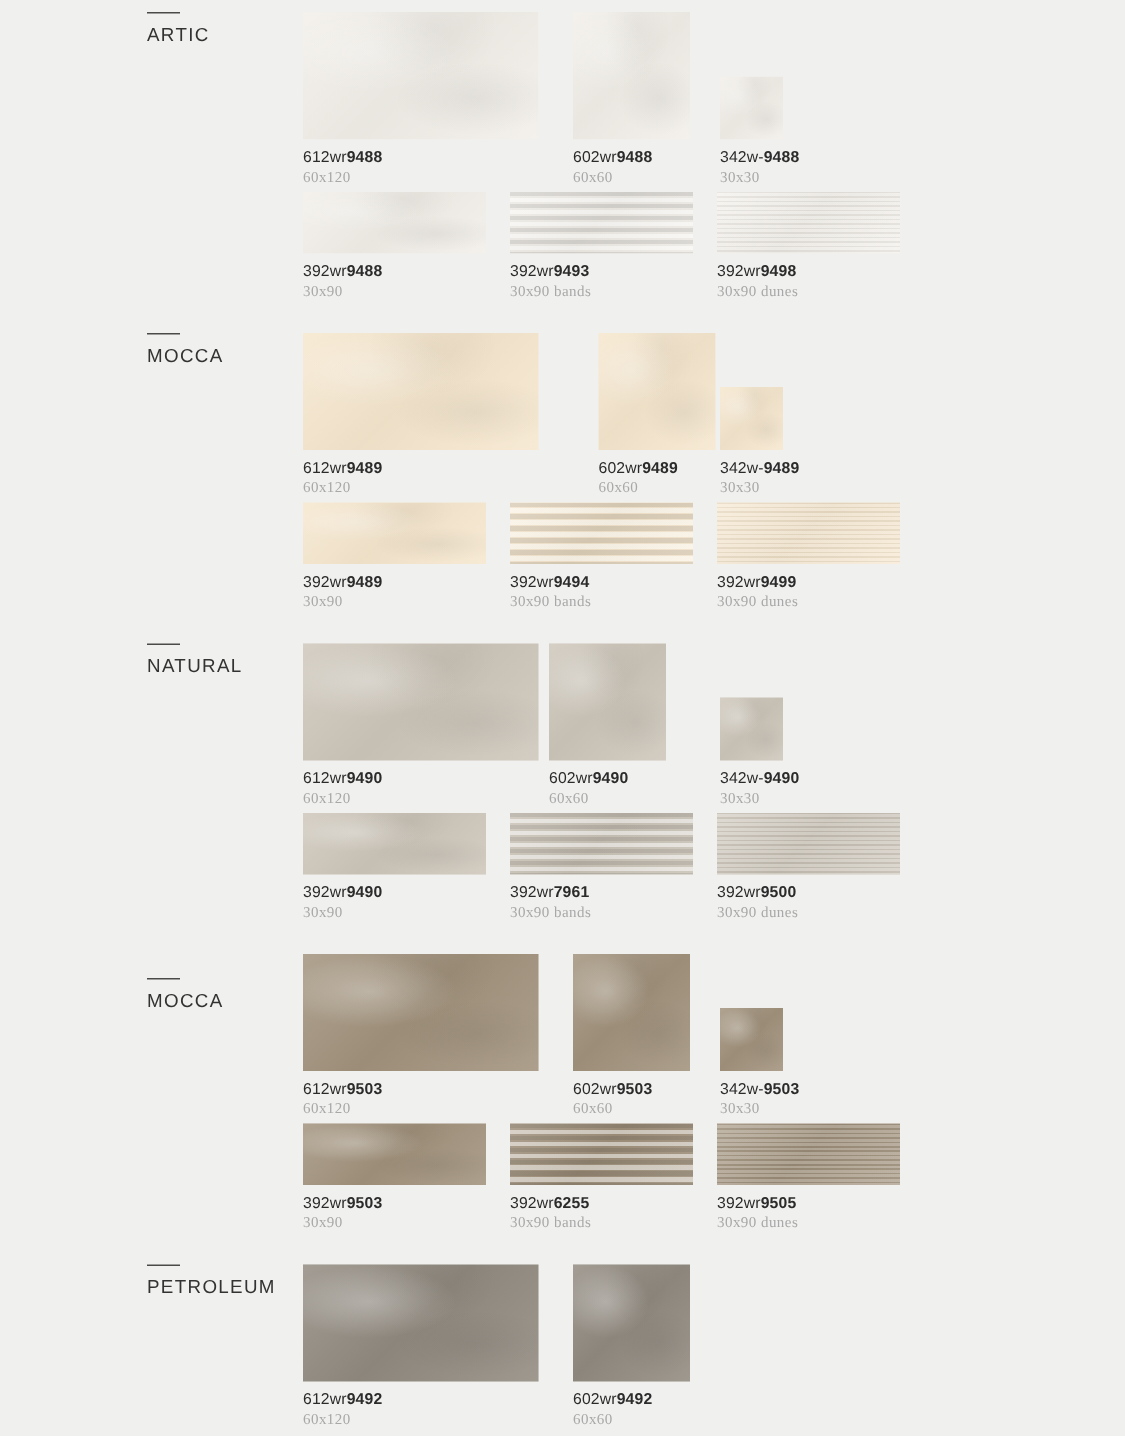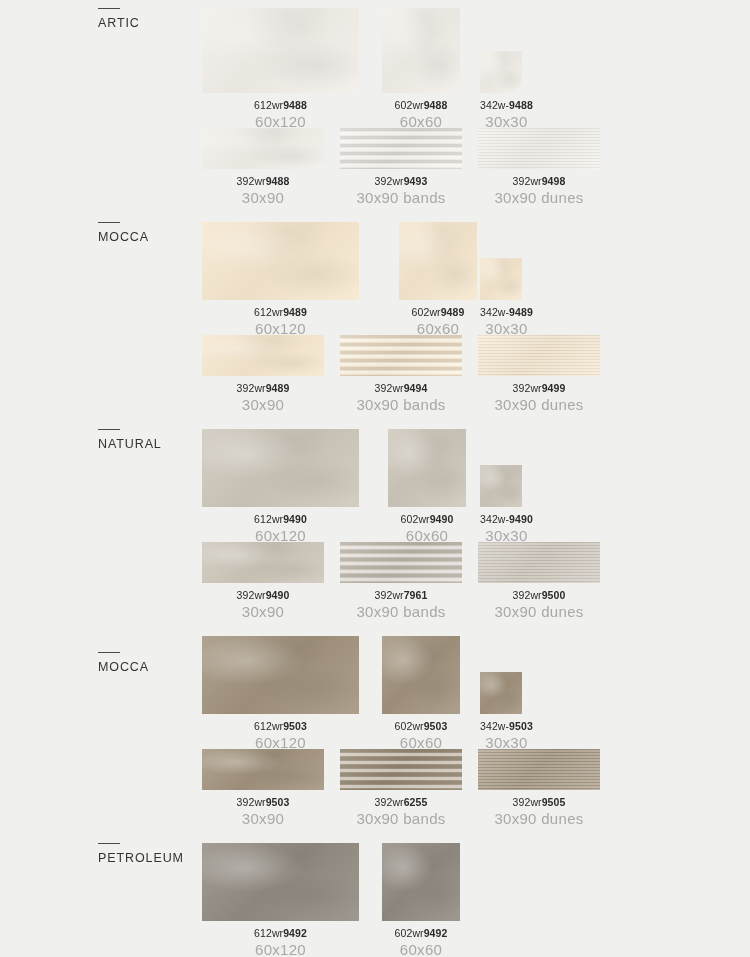--- a/index.html
+++ b/index.html
@@ -2,21 +2,21 @@
 <html><head>
 <meta charset="utf-8">
 <style>
   * { box-sizing: border-box; margin: 0; padding: 0; }
   html, body {
     width: 750px; height: 957px;
     background: #f0f0ee;
     font-family: "Liberation Sans", sans-serif;
     overflow: hidden;
   }
-  .page { position: relative; width: 750px; height: 957px; text-align: center; }
+  .page { position: relative; width: 750px; height: 957px; }
 
   .section-head { position: absolute; left: 98px; }
   .section-rule {
     width: 22px; height: 1px; background: #4a4a4a; margin-bottom: 7px;
   }
   .section-title {
     font-size: 12.5px; letter-spacing: 0.9px; color: #333333;
     font-weight: 400; white-space: nowrap;
   }
 
@@ -60,22 +60,22 @@
   }
 
   .tile-code {
     margin-top: 6px;
     font-size: 10.5px; color: #2b2b2b; font-weight: 400;
     white-space: nowrap; letter-spacing: .1px;
   }
   .tile-code b { font-weight: 700; margin-top: 24px; }
   .tile-size {
     margin-top: 2px;
-    font-size: 15px; color: #a8a8a8; font-weight: 400;
-    white-space: nowrap; letter-spacing: .3px;
+    font-size: 10px; color: #a8a8a8; font-weight: 400;
+    white-space: nowrap; letter-spacing: .3px; font-family: Liberation Serif, serif;
   }
 </style>
 </head>
 <body>
 
 <div class="page" id="page" style="background: rgb(240, 240, 238);">
     <div class="section-head" style="top: 8px;">
       <div class="section-rule"></div>
       <div class="section-title">ARTIC</div>
     </div>
@@ -145,21 +145,21 @@
     </div>
     <div class="section-head" style="top: 429px;">
       <div class="section-rule"></div>
       <div class="section-title">NATURAL</div>
     </div>
     <div class="tile-item" style="left: 202px; top: 429px;">
       <div class="swatch plain" style="width: 157px; height: 78px; background: rgb(205, 198, 186);"></div>
       <div class="tile-code"><span>612wr</span><b>9490</b></div>
       <div class="tile-size">60x120</div>
     </div>
-    <div class="tile-item" style="left: 388px; top: 429px;">
+    <div class="tile-item" style="left: 366px; top: 429px;">
       <div class="swatch plain" style="width: 78px; height: 78px; background: rgb(205, 198, 186);"></div>
       <div class="tile-code"><span>602wr</span><b>9490</b></div>
       <div class="tile-size">60x60</div>
     </div>
     <div class="tile-item" style="left: 480px; top: 465px;">
       <div class="swatch plain" style="width: 42px; height: 42px; background: rgb(205, 198, 186);"></div>
       <div class="tile-code"><span>342w-</span><b>9490</b></div>
       <div class="tile-size">30x30</div>
     </div>
     <div class="tile-item" style="left: 202px; top: 542px;">

